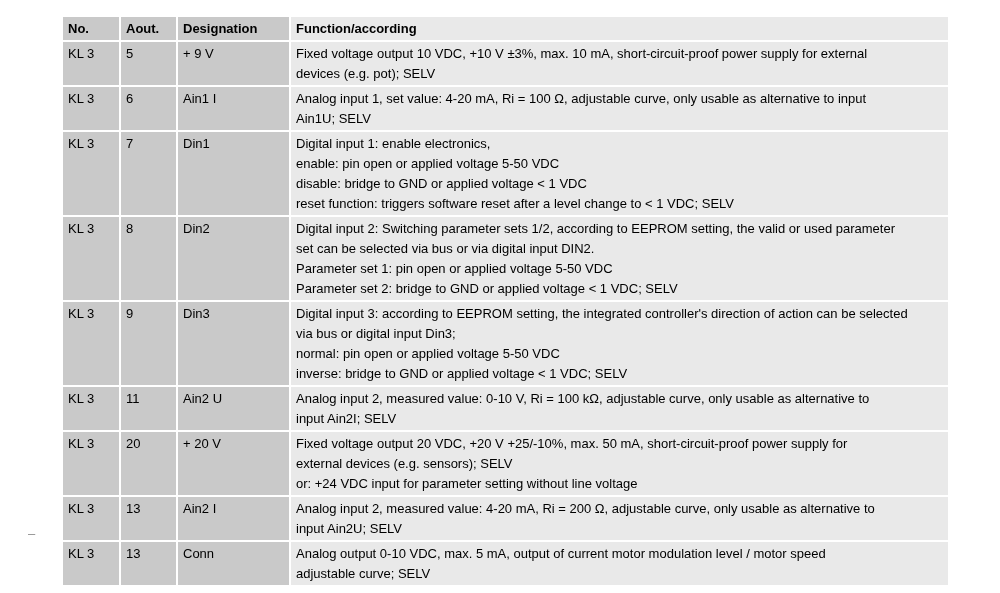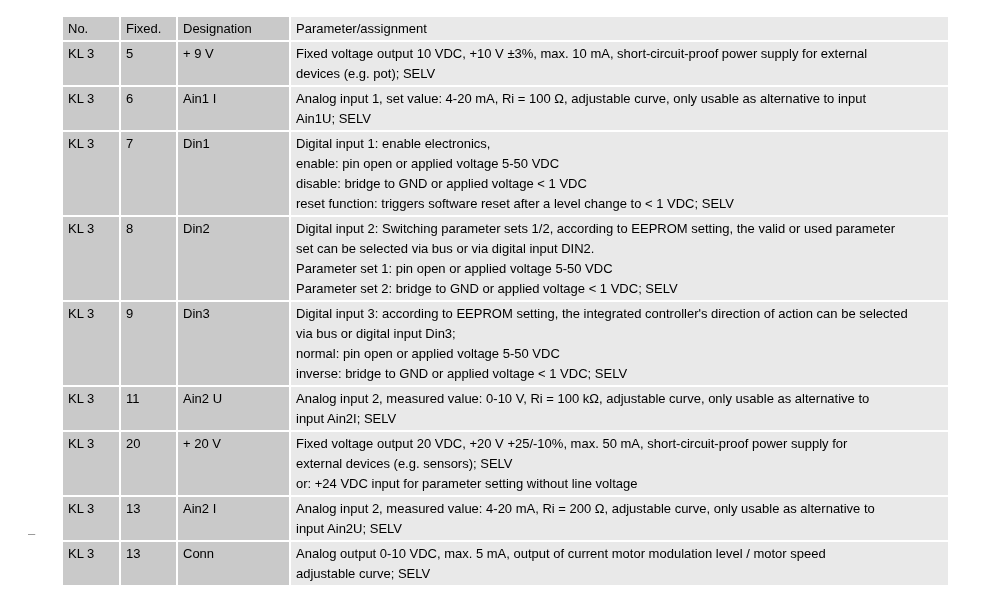--- a/index.html
+++ b/index.html
@@ -18,21 +18,21 @@
     position: absolute; left: 61px; top: 15px;
     border-collapse: separate; border-spacing: 2px;
     table-layout: fixed;
   }
   table.term-table th, table.term-table td {
     vertical-align: top; text-align: left;
     font-size: 13px; line-height: 20px;
     padding: 2px 5px 1px 5px;
     overflow: hidden;
   }
-  table.term-table th { font-weight: normal; height: 19px; }
+  table.term-table th { font-weight: bold; height: 19px; }
   .c-gray  { background: var(--cell_gray, #c9c9c9); }
   .c-light { background: var(--cell_light, #e9e9e9); }
   td.fn { white-space: pre-line; }
   col.c-no   { width: 56px; }
   col.c-conn { width: 55px; }
   col.c-des  { width: 111px; }
   col.c-fn   { width: 657px; }
 </style>
 </head>
 <body>
@@ -43,23 +43,23 @@
   <table class="term-table">
     <colgroup>
       <col class="c-no">
         <col class="c-conn">
         <col class="c-des">
         <col class="c-fn">
     </colgroup>
     <thead>
       <tr>
         <th class="c-gray">No.</th>
-        <th class="c-gray">Fixed.</th>
+        <th class="c-gray">Aout.</th>
         <th class="c-gray">Designation</th>
-        <th class="c-light">Parameter/assignment</th>
+        <th class="c-light">Function/according</th>
       </tr>
     </thead>
     <tbody id="table-body">
         <tr>
           <td class="c-gray">KL 3</td>
           <td class="c-gray">5</td>
           <td class="c-gray">+ 9 V</td>
           <td class="c-light fn">Fixed voltage output 10 VDC, +10 V ±3%, max. 10 mA, short-circuit-proof power supply for external
 devices (e.g. pot); SELV</td>
         </tr>

